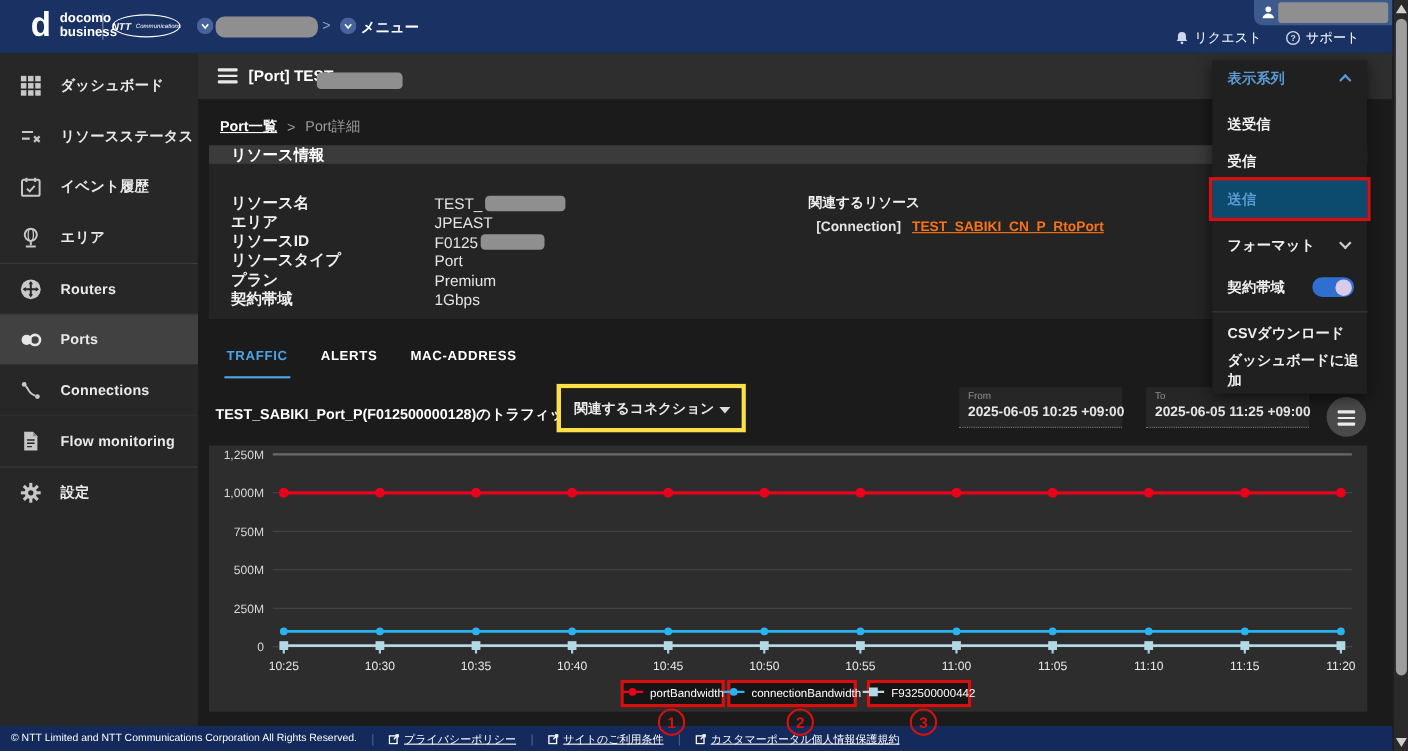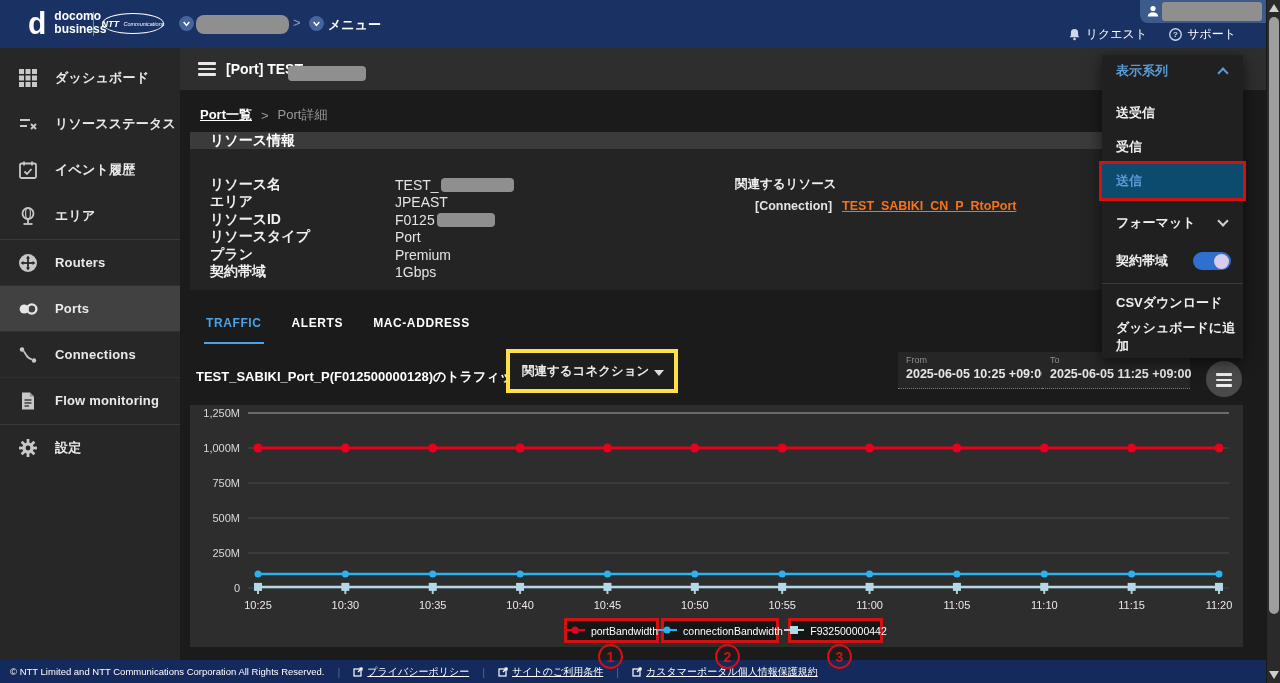--- a/index.html
+++ b/index.html
@@ -50,40 +50,40 @@
   .res-head { position:absolute; left:0; top:0; width:100%; height:17px; background:#3b3b3b; display:flex; align-items:center; }
   .res-head .t { margin-left:20px; color:#fff; font-size:14px; font-weight:700; }
   .res-fields { position:absolute; left:20px; top:44px; }
   .res-row { display:flex; height:17.5px; align-items:center; font-size:14px; }
   .res-row .k { width:185px; color:#f0f0f0; font-weight:700; }
   .res-row .v { color:#e4e4e4; display:flex; align-items:center; gap:2px;}
   .v-redact { display:inline-block; width:73px; height:14px; }
   .v-redact2 { display:inline-block; width:58px; height:14px; }
   .res-related { position:absolute; left:545px; top:44px; font-size:12.5px; }
   .res-related .rt { color:#f0f0f0; font-weight:700; }
-  .res-related .row2 { margin-top:6px; margin-left:20px; display:flex; gap:10px; align-items:center; }
+  .res-related .row2 { margin-top:6px; margin-left:7px; display:flex; gap:10px; align-items:center; }
   .res-related .typ { color:#e4e4e4; font-weight:700; }
   .res-related a.lnk { color:#f97316; font-weight:700; text-decoration:underline; cursor:pointer; }
 
   
   .tabs { position:absolute; left:204px; top:312px; display:flex; gap:26px; z-index:2; }
   .tab { font-size:12px; font-weight:700; letter-spacing:.6px; color:#fff; padding:4px 2px 12px 2px; cursor:pointer; }
   .tab.active { color:#4aa3e8; border-bottom:2.5px solid #4aa3e8; }
 
   
   .chart-heading { position:absolute; left:196px; top:368px; color:#fff; font-size:13px; font-weight:700; z-index:2; }
   .conn-annot { position:absolute; left:506px; top:349px; width:172px; height:44px; border:4px solid #fde047; z-index:6; }
   .conn-select { position:absolute; inset:0; background:#1e1e1e; display:flex; align-items:center; cursor:pointer; }
   .conn-select .lbl { margin-left:12px; color:#ececec; font-size:12.5px; font-weight:700; }
   .caret-down { width:0; height:0; border-left:5px solid transparent; border-right:5px solid transparent;
     border-top:6px solid #dcdcdc; position:absolute; right:10px; top:17px; }
   .date-field { position:absolute; top:352px; height:37px; background:#262626; border-bottom:1px dotted #7a7a7a; cursor:text; }
   .date-field .dl { position:absolute; left:8px; top:3px; font-size:9px; color:#8f8f8f; }
   .date-field .dv { position:absolute; left:8px; top:15px; font-size:12.5px; font-weight:600; color:#e6e6e6; white-space:nowrap; }
-  #from-field { left:872px; width:148px;margin-left:26px; }
+  #from-field { left:872px; width:148px; }
   #to-field { left:1042px; width:148px; }
   .round-btn { position:absolute; left:1206px; top:361px; width:36px; height:36px; border-radius:50%; background:#4a4a4a; cursor:pointer; z-index:2;}
   .round-btn i { display:block; width:16px; height:2.5px; background:#ececec; margin:3px auto 0 auto; border-radius:1px; }
   .round-btn i:first-child { margin-top:12px; }
 
   
   .chart-box { position:absolute; left:190px; top:405px; width:1053px; height:242px; background:#2d2d2d; }
   .legend-box { position:absolute; top:618px; height:25px; border:3px solid #d41111; background:#151515;
     display:flex; align-items:center; justify-content:center; gap:6px; color:#fff; font-size:10.5px; z-index:8; cursor:pointer;}
   #legend-0 { left:564px; width:95px; }

